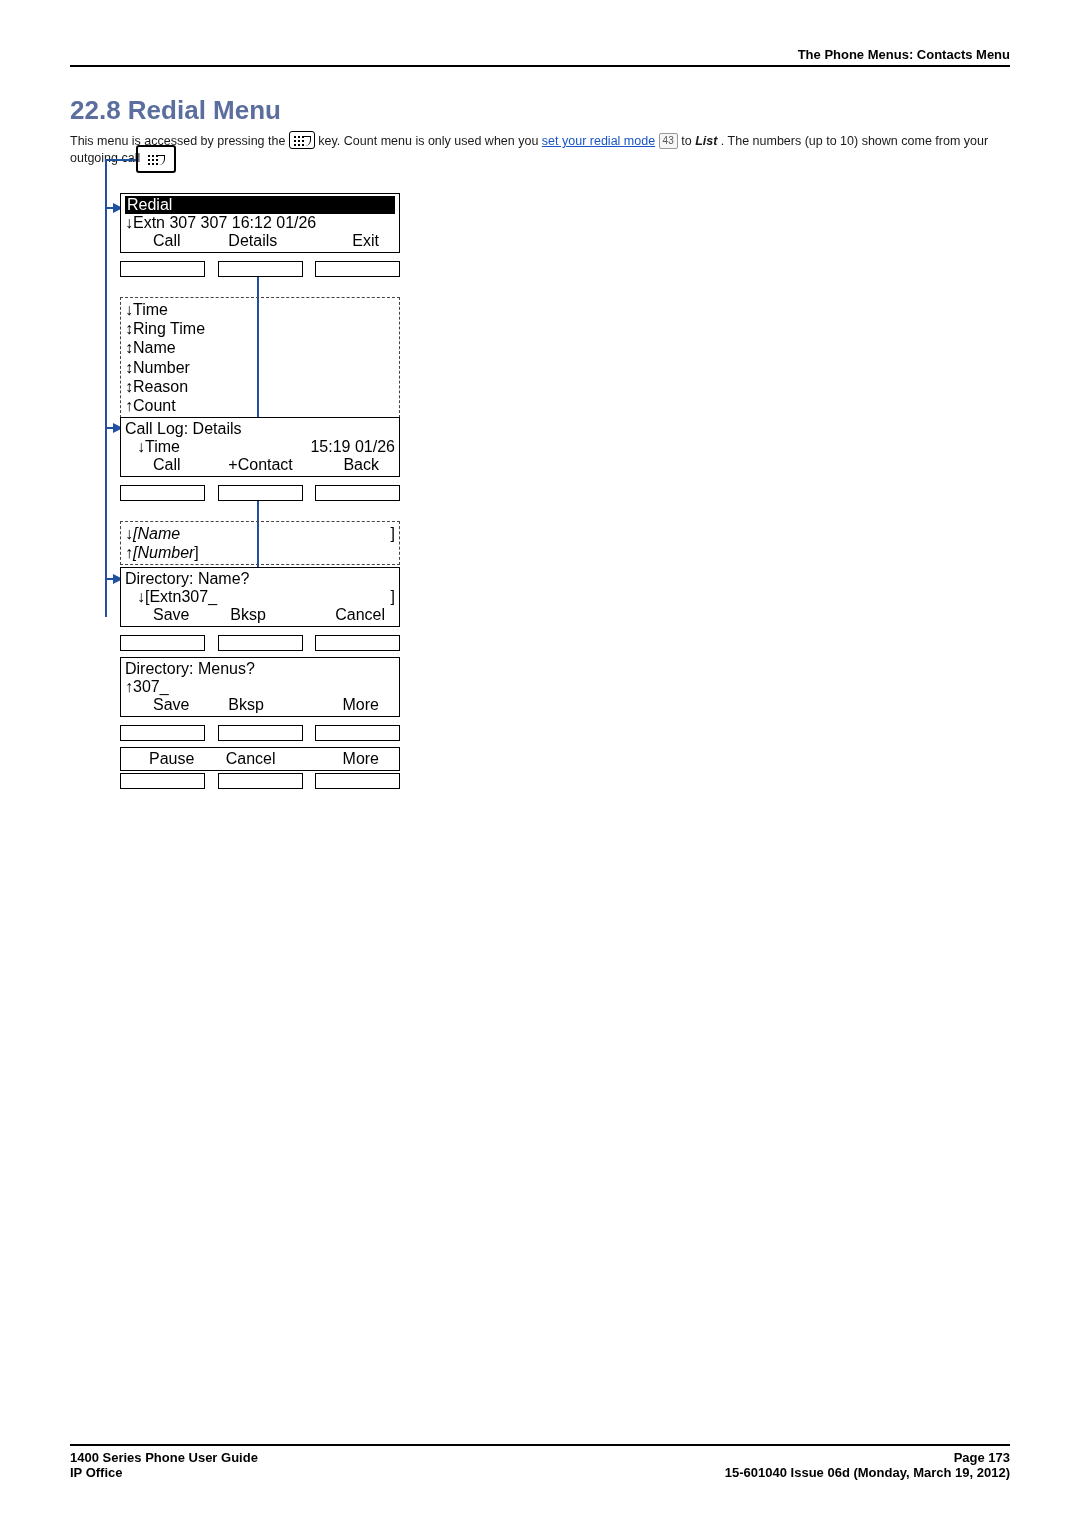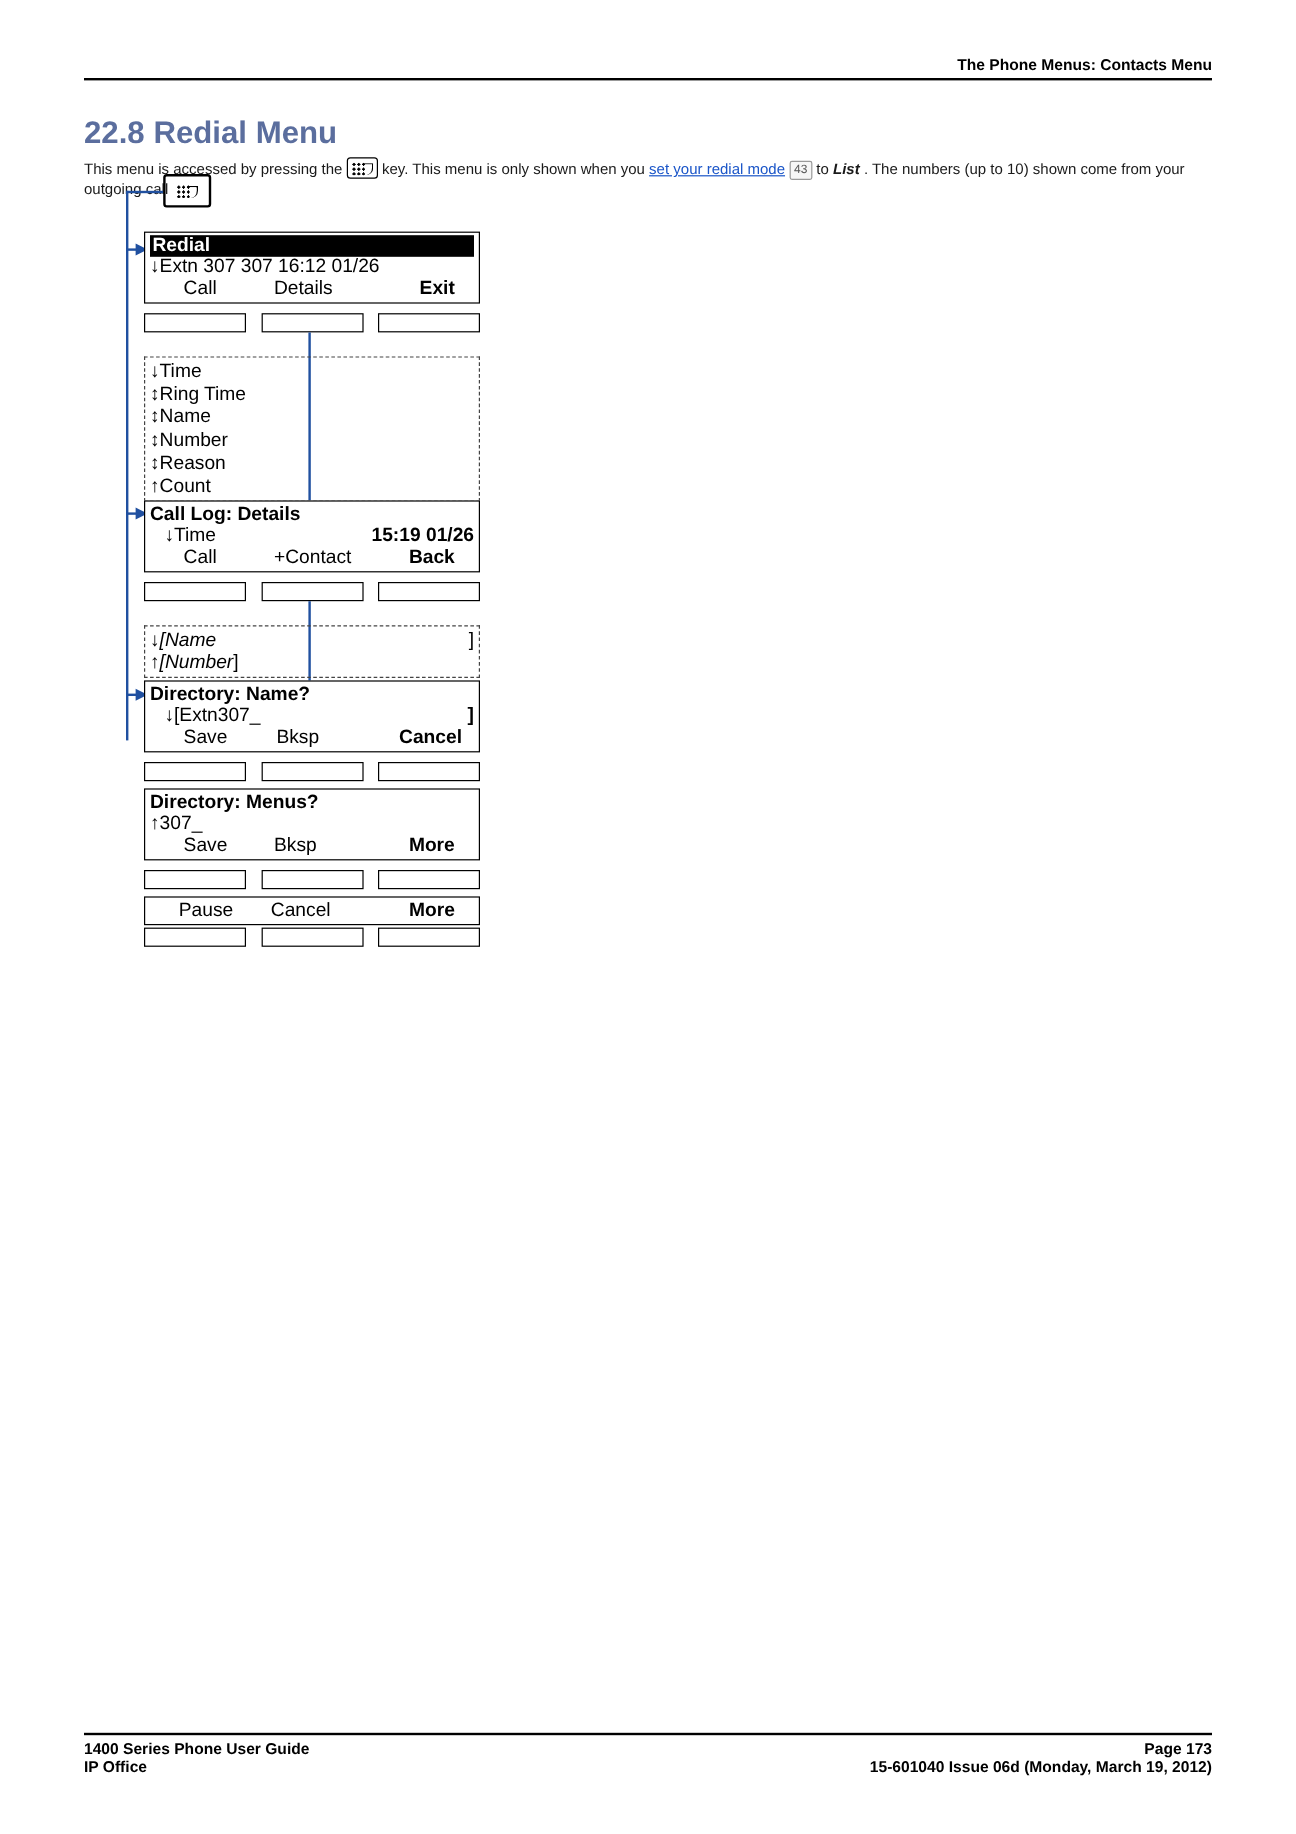--- a/index.html
+++ b/index.html
@@ -100,33 +100,32 @@
       left: 15px;
       width: 280px;
       border: 1.5px solid #000;
       background: #fff;
       padding: 2px 4px 2px 4px;
     }
     .screen .title-row {
       background: #fff;
       font-size: 16px;
       padding: 0;
-      font-weight: bold;
     }
     .screen .title-row.inv { background: #000; color: #fff; padding: 0 2px; }
     .screen .row {
       font-size: 16px;
       display: flex;
       justify-content: space-between;
       padding: 0;
       margin-left: 12px;
     }
     .screen .row span { flex: 1; text-align: left; }
     .screen .row span:first-child { text-align: left; }
-    .screen .row span:last-child { text-align: right; font-weight: bold; }
+    .screen .row span:last-child { text-align: right; }
     .btn-row {
       position: absolute;
       left: 15px;
       width: 280px;
       display: flex;
       justify-content: space-between;
     }
     .btn {
       width: 85px; height: 16px;
       border: 1.5px solid #000;
@@ -190,21 +189,21 @@
   </div>
 
   <h2 class="section-number">
     <span>22.8</span>
     <span>Redial Menu</span>
   </h2>
 
   <p class="intro">
     <span>This menu is accessed by pressing the </span>
     <span class="key-icon"></span>
-    <span> key. This menu is only shown when you </span>
+    <span> key. Count menu is only used when you </span>
     <a href="#">set your redial mode</a>
     <span class="page-badge">43</span>
     <span> to </span>
     <span class="bold-italic">List</span>
     <span>. The numbers (up to 10) shown come from your outgoing call log.</span>
   </p>
 </div>
 
 <div class="diagram">
   <div class="v-line"></div>

